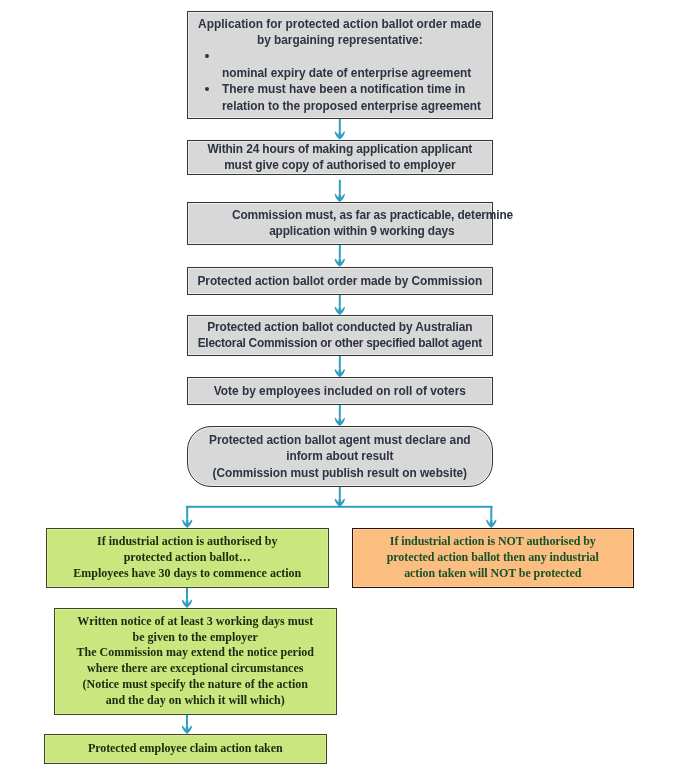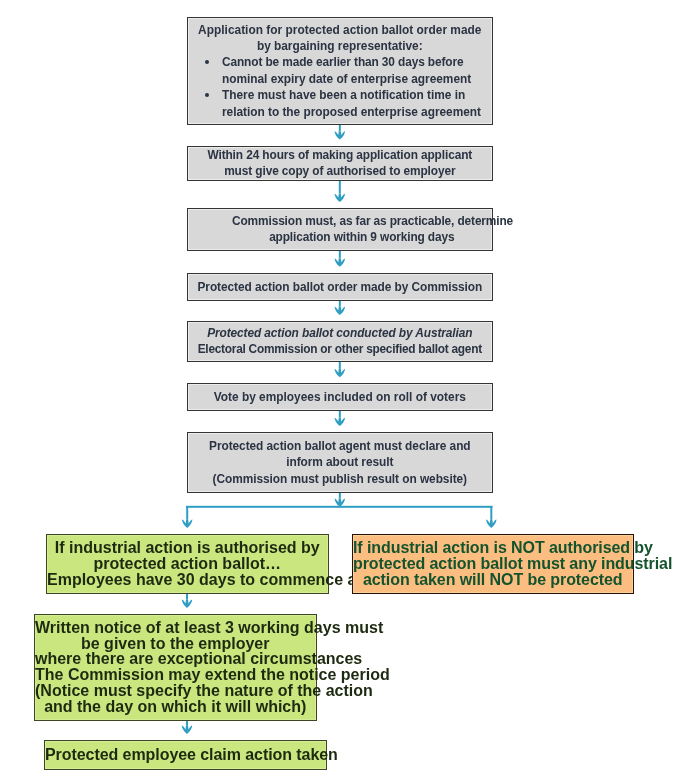--- a/index.html
+++ b/index.html
@@ -2,29 +2,29 @@
 <html><head>
 <meta charset="utf-8">
 <title>Protected action ballot order flowchart</title>
 <style>
   html,body{margin:0;padding:0;}
   body{
     width:684px;height:776px;background:#ffffff;overflow:hidden;position:relative;
     font-family:"Liberation Sans",sans-serif;
   }
   #stage{position:absolute;left:0;top:0;width:684px;height:776px;background:#fff;}
-  .node{position:absolute;box-sizing:border-box;display:flex;align-items:center;justify-content:flex-end;text-align:center;filter:blur(0px);margin-top:6px;}
+  .node{position:absolute;box-sizing:border-box;display:flex;align-items:center;justify-content:flex-end;text-align:center;filter:blur(0px);}
   .node .txt{width:100%;white-space:nowrap;}
   .gray{background:#d9d8d8;border:1.5px solid #343434;color:#2b3443;box-shadow:inset 0 0 0 1px #ececeb;}
   .green{background:#c9e67f;border:1.8px solid #3d4524;color:#1d2a10;box-shadow:inset 0 0 0 1px #d5ed96;}
   .orange{background:#fbbe80;border:1.8px solid #281207;color:#14532d;box-shadow:inset 0 0 0 1px #fdcf9d;}
   .gray .txt{font-size:11.9px;line-height:16.4px;font-weight:bold;}
-  .green .txt,.orange .txt{font-size:16px;line-height:15.9px;font-weight:bold;}
+  .green .txt,.orange .txt{font-size:12px;line-height:15.9px;font-weight:bold;font-family:Liberation Serif, serif;}
   .ls1{letter-spacing:-0.03px;} .lsb1{letter-spacing:-0.12px;} .ls1a{letter-spacing:0.012px;} .ls2{letter-spacing:-0.115px;} .ls3{letter-spacing:-0.13px;padding-left:44px;}
-  .ls4{letter-spacing:-0.072px;} .ls5a{letter-spacing:-0.095px;font-style:italic;} .ls5b{letter-spacing:-0.265px;} .ls6{letter-spacing:0px;}
+  .ls4{letter-spacing:-0.072px;} .ls5a{letter-spacing:-0.095px;} .ls5b{letter-spacing:-0.265px;} .ls6{letter-spacing:0px;}
   .ls7{letter-spacing:-0.06px;} .ls9{letter-spacing:-0.08px;} .ls11{letter-spacing:-0.065px;}
   ul.bl{list-style:none;margin:0;padding:0 0 0 34px;text-align:left;}
   ul.bl li{position:relative;}
   ul.bl li::before{content:"";position:absolute;left:-16.8px;top:5.8px;width:4.2px;height:4.2px;border-radius:50%;background:currentColor;}
   svg.arrows{position:absolute;left:0;top:0;width:684px;height:776px;}
 </style>
 </head>
 <body>
 
 <div id="stage">
@@ -61,21 +61,21 @@
         <use href="#ah" transform="translate(187,734)" fill="#2f9ec2"></use>
       </g>
   </svg>
 
   <div class="node gray ls1" style="left:187px;top:11px;width:305.6px;height:107.6px;">
     <div class="txt">
       <div class="ls1a">Application for protected action ballot order made</div>
       <div>by bargaining representative:</div>
       <ul class="bl">
         <li>
-          <span class="lsb1">Cannot be made earlier than 30 days before</span><br>
+          <br>
           <span>nominal expiry date of enterprise agreement</span>
         </li>
         <li>
           <span>There must have been a notification time in</span><br>
           <span>relation to the proposed enterprise agreement</span>
         </li>
       </ul>
     </div>
   </div>
 
@@ -105,50 +105,50 @@
       <div class="ls5b">Electoral Commission or other specified ballot agent</div>
     </div>
   </div>
 
   <div class="node gray ls6" style="left:187px;top:377.3px;width:305.6px;height:27.3px;">
     <div class="txt">
       <div>Vote by employees included on roll of voters</div>
     </div>
   </div>
 
-  <div class="node gray ls7" style="left:187px;top:426.1px;width:305.6px;height:60.6px;">
+  <div class="node gray ls7" style="left:187px;top:426.1px;width:305.6px;height:60.6px;border-radius:24px;">
     <div class="txt">
       <div>Protected action ballot agent must declare and</div>
       <div>inform about result</div>
       <div>(Commission must publish result on website)</div>
     </div>
   </div>
 
   <div class="node green" style="left:46px;top:528px;width:282.5px;height:59.8px;">
     <div class="txt">
       <div>If industrial action is authorised by</div>
       <div>protected action ballot…</div>
       <div>Employees have 30 days to commence action</div>
     </div>
   </div>
 
   <div class="node orange ls9" style="left:352px;top:528px;width:281.5px;height:59.8px;">
     <div class="txt">
       <div>If industrial action is NOT authorised by</div>
-      <div>protected action ballot must any industrial</div>
+      <div>protected action ballot then any industrial</div>
       <div>action taken will NOT be protected</div>
     </div>
   </div>
 
-  <div class="node green" style="left:34px;top:608px;width:282.5px;height:106.8px;">
+  <div class="node green" style="left:54px;top:608px;width:282.5px;height:106.8px;">
     <div class="txt">
       <div>Written notice of at least 3 working days must</div>
       <div>be given to the employer</div>
+      <div>The Commission may extend the notice period</div>
       <div>where there are exceptional circumstances</div>
-      <div>The Commission may extend the notice period</div>
       <div>(Notice must specify the nature of the action</div>
       <div>and the day on which it will which)</div>
     </div>
   </div>
 
   <div class="node green ls11" style="left:44px;top:734.4px;width:282.5px;height:29.2px;">
     <div class="txt">
       <div>Protected employee claim action taken</div>
     </div>
   </div>

